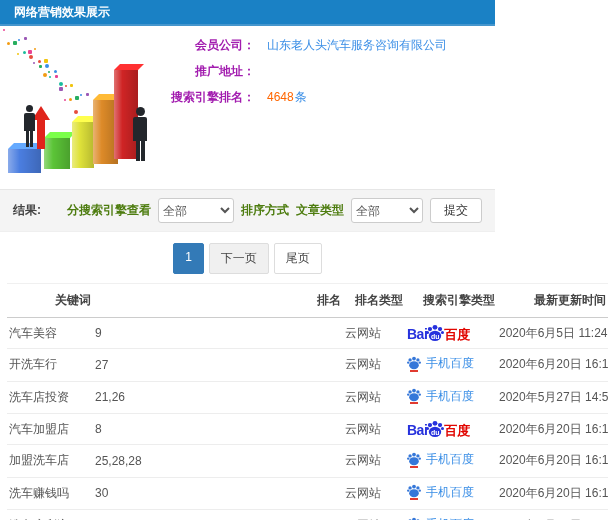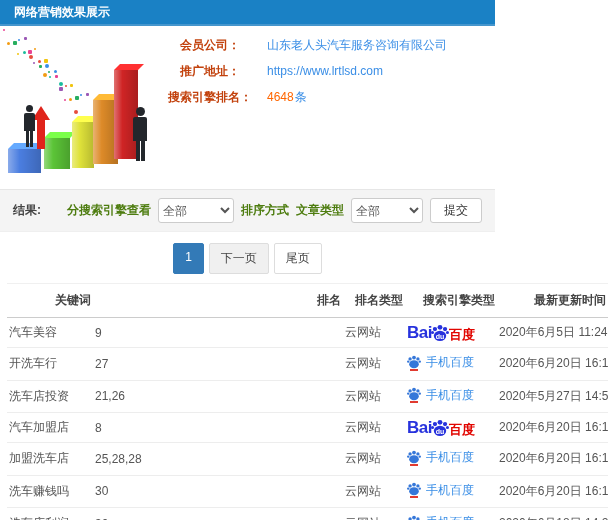--- a/index.html
+++ b/index.html
@@ -18,21 +18,21 @@
     display: flex; align-items: center; padding: 0 14px;
   }
   .header-title { color: #fff; font-weight: bold; font-size: 12px; }
 
   
   .info-section { display: flex; height: 163px; }
   .illustration { width: 165px; height: 160px; position: relative; overflow: hidden; flex: 0 0 auto; }
   .bar, .bar-top, .confetti-dot, .arrow-part, .fig-part { position: absolute; }
   .info-list { flex: 1; padding-top: 10px; }
   .info-row { display: flex; align-items: center; margin-bottom: 8px; line-height: 18px; }
-  .info-label { width: 90px; text-align: center; color: #c2410c; font-weight: bold; flex: 0 0 auto; }
+  .info-label { width: 90px; text-align: right; color: #a21caf; font-weight: bold; flex: 0 0 auto; }
   .info-value { margin-left: 12px; color: #555; }
   .link { color: #3a8ee6; text-decoration: none; cursor: pointer; }
   .rank-num { color: #f60; }
   .rank-suffix { color: #3a8ee6; margin-left: 1px; }
 
   
   .filter-bar {
     height: 43px; background: #f4f4f4;
     border-top: 1px solid #e6e6e6; border-bottom: 1px solid #efefef;
     display: flex; align-items: center; padding: 0 13px;
@@ -65,21 +65,21 @@
   .results-table { width: 601px; margin: 0 7px; border-collapse: collapse; font-size: 12px; table-layout: fixed; }
   .results-table th {
     padding: 8px 2px; text-align: right; font-weight: bold; color: #444;
     border-top: 1px solid #f0f0f0; border-bottom: 1px solid #ccc; white-space: nowrap;
   }
   .results-table td { padding: 6px 2px; border-bottom: 1px solid #ededed; color: #555; white-space: nowrap; overflow: hidden; }
   .c-rank { color: #3a8ee6; cursor: pointer; }
 
   
   .baidu-logo { display: inline-flex; align-items: flex-end; font-weight: bold; line-height: 1; }
-  .baidu-bai { color: #2732dd; font-size: 17px; letter-spacing: -0.5px; }
+  .baidu-bai { color: #2732dd; font-size: 14px; letter-spacing: -0.5px; }
   .paw { width: 18px; height: 18px; position: relative; margin: 0 -1px -1px; display: inline-block; }
   .paw svg { width: 100%; height: 100%; display: block; }
   .paw-du {
     position: absolute; bottom: 2px; left: 50%; transform: translateX(-50%);
     color: #fff; font-size: 7px; font-weight: bold;
   }
   .baidu-cn { color: #e10601; font-size: 13px; margin-left: 1px; }
 
   
   .mobile-baidu { display: inline-flex; align-items: center; gap: 5px; color: #3a8ee6; }
@@ -151,21 +151,20 @@
         <div class="confetti-dot" style="left: 85.5862px; top: 66.6552px; width: 3px; height: 3px; background: rgb(155, 89, 182); border-radius: 1px;"></div>
         <div class="confetti-dot" style="left: 74px; top: 84px; width: 4px; height: 4px; background: rgb(231, 76, 60); border-radius: 50%;"></div>
       </div>
     <div class="info-list">
       <div class="info-row">
         <span class="info-label">会员公司：</span>
         <a class="info-value link">山东老人头汽车服务咨询有限公司</a>
       </div>
       <div class="info-row">
         <span class="info-label">推广地址：</span>
-        <a class="info-value link">https://www.lrtlsd.com</a>
       </div>
       <div class="info-row">
         <span class="info-label">搜索引擎排名：</span>
         <span class="info-value">
           <span class="rank-num">4648</span><span class="rank-suffix">条</span>
         </span>
       </div>
     </div>
   </div>
 

